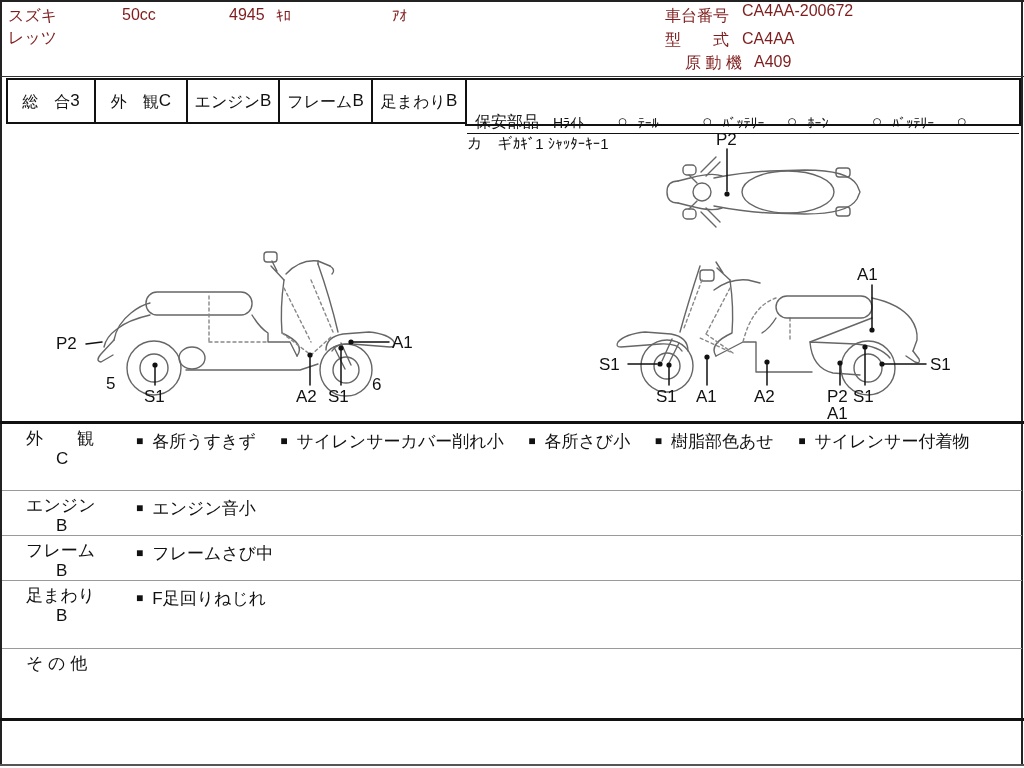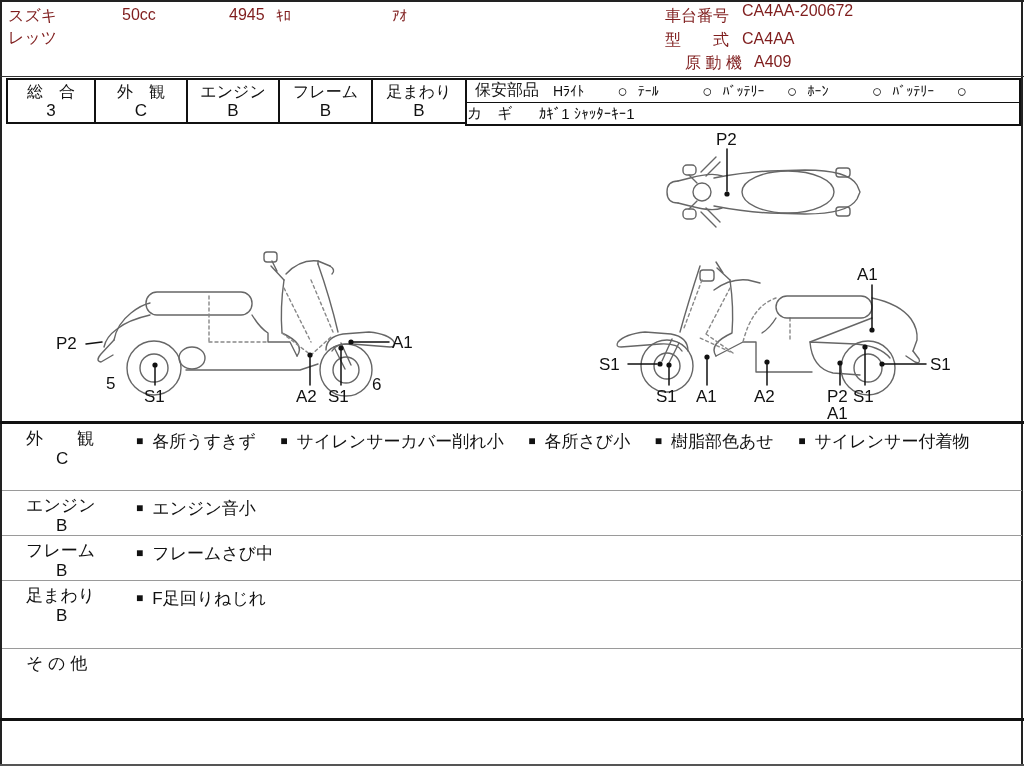--- a/index.html
+++ b/index.html
@@ -8,32 +8,32 @@
     font-family:"Liberation Sans","DejaVu Sans",sans-serif;color:#111;
   }
   .abs{position:absolute;}
   .hline{position:absolute;left:0;width:1024px;background:#222;}
   .txt{position:absolute;white-space:nowrap;color:#7f1d1d;}
   
   .h16{font-size:16px;}
   .h15{font-size:15px;}
   
   .gcell{position:absolute;top:78px;height:46px;border:2px solid #111;box-sizing:border-box;
-         display:flex;flex-direction:column;align-items:center;justify-content:center;background:#fff;}
+         display:flex;flex-direction:row;align-items:center;justify-content:center;background:#fff;}
   .gcell .glabel{font-size:16px;line-height:19px;}
   .gcell .gvalue{font-size:17px;line-height:20px;}
   
   #safetybox{position:absolute;left:465px;top:78px;width:556px;height:48px;border:2px solid #111;
              box-sizing:border-box;display:flex;flex-direction:column;background:#fff;}
-  #safetyrow{flex:1;display:flex;align-items:center;border-bottom:1.5px solid #111;padding:0 42px 0 8px;gap:0;}
+  #safetyrow{flex:1;display:flex;align-items:center;border-bottom:1.5px solid #111;padding:0 42px 0 8px;gap:0;margin-top:32px;}
   #safetyrow .stitle{font-size:16px;margin-right:14px;}
-  .sitem{display:flex;align-items:flex-end;flex:1;justify-content:space-between;}
+  .sitem{display:flex;align-items:flex-start;flex:1;justify-content:space-between;}
   .sitem .slabel{font-size:14px;}
   .sitem .scircle{font-size:17px;line-height:14px;margin:0 10px 0 6px;}
-  #keyrow{flex:1;display:flex;align-items:center;font-size:15px;gap:26px;}
+  #keyrow{flex:1;display:flex;align-items:center;font-size:15px;}
   
   #diagrams{position:absolute;left:0;top:128px;width:1024px;height:294px;}
   #diagrams svg{position:absolute;left:0;top:0;}
   .dlabel{position:absolute;font-size:17px;line-height:17px;color:#111;white-space:nowrap;}
   
   #condtable{position:absolute;left:2px;top:424px;width:1020px;}
   .crow{display:flex;box-sizing:border-box;border-top:1px solid #9a9a9a;}
   .crow:first-child{border-top:none;}
   .crow .labcol{width:118px;padding:5px 0 0 24px;box-sizing:border-box;}
   .crow .labcol .rlabel{font-size:17px;line-height:20px;}

